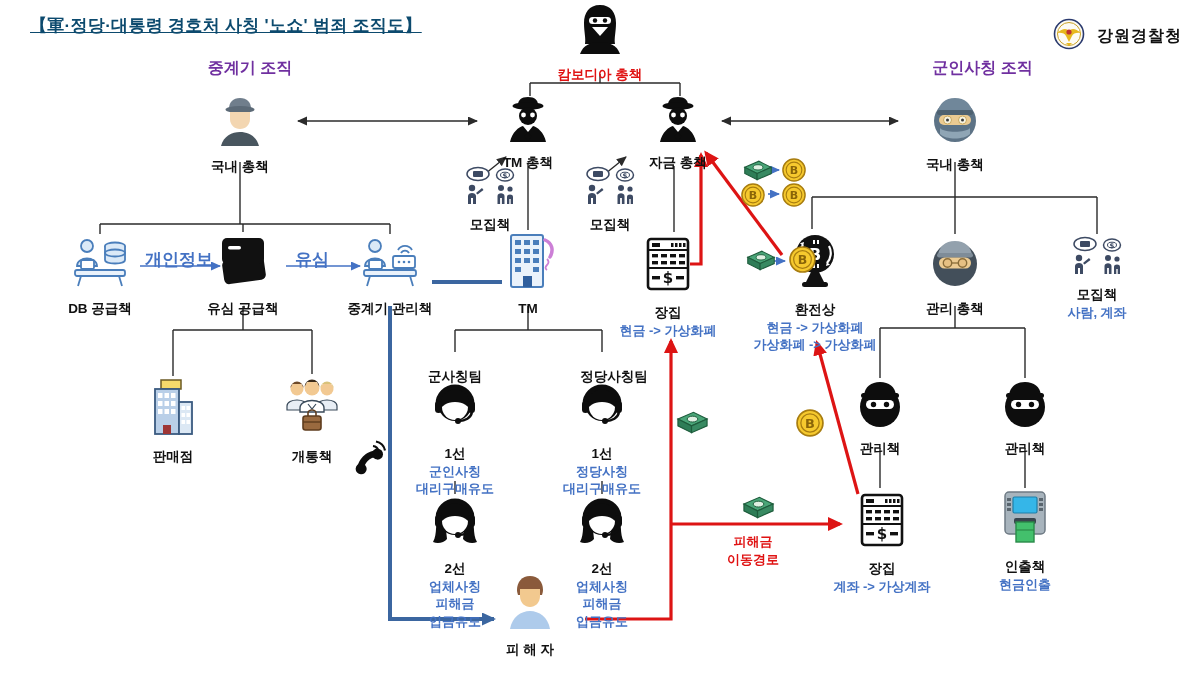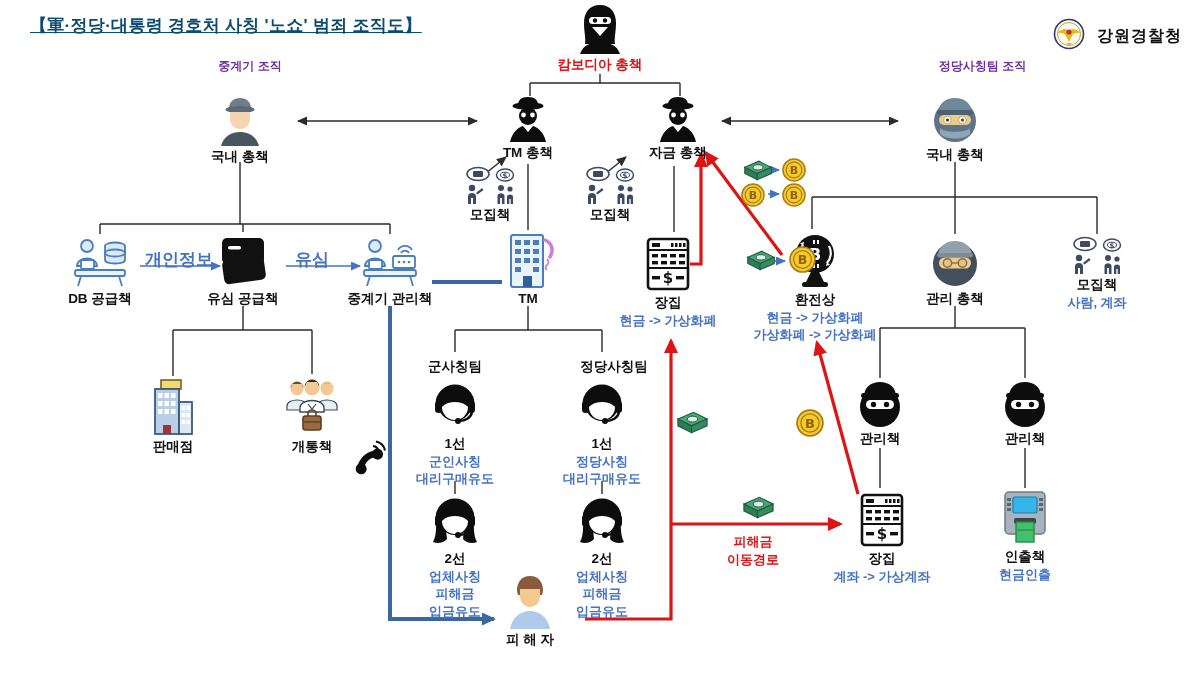--- a/index.html
+++ b/index.html
@@ -1,27 +1,27 @@
 <!DOCTYPE html>
 <html><head>
 <meta charset="utf-8">
 <style>
   *{margin:0;padding:0;box-sizing:border-box}
   html,body{width:1200px;height:675px}
   body{position:relative;background:#fff;font-family:"Liberation Sans","DejaVu Sans",sans-serif;overflow:hidden}
   .wires{position:absolute;left:0;top:0;z-index:1;pointer-events:none}
   .node{position:absolute;display:flex;flex-direction:column;align-items:center;z-index:2}
   .node .icon{display:flex;align-items:center;justify-content:center}
-  .nlabel{font-size:13.5px;font-weight:bold;color:#111;white-space:nowrap;line-height:1.3;margin-top:2px;text-align:center}
+  .nlabel{font-size:13.5px;font-weight:bold;color:#111;white-space:nowrap;line-height:1.3;margin-top:12px;text-align:center}
   .nlabel.red{color:#e01212}
   .desc{font-size:13px;font-weight:bold;color:#4472c4;white-space:nowrap;line-height:1.35;text-align:center}
   .float{position:absolute;z-index:3}
   .edge-label{position:absolute;z-index:3;font-size:17px;font-weight:bold;color:#4472c4;text-align:left;white-space:nowrap}
   .title{position:absolute;left:30px;top:14px;font-size:17px;font-weight:bold;color:#0c4a6e;text-decoration:underline;z-index:4;letter-spacing:.3px}
-  .section{position:absolute;font-size:12px;font-weight:bold;color:#7030a0;z-index:4;text-align:center}
+  .section{position:absolute;font-size:16px;font-weight:bold;color:#7030a0;z-index:4;text-align:center}
   .agency{position:absolute;right:18px;top:18px;display:flex;align-items:center;gap:12px;z-index:4}
   .agency .aname{font-size:16px;font-weight:bold;color:#111;letter-spacing:1px}
   .route-label{position:absolute;left:710px;top:533px;width:86px;text-align:center;z-index:3;font-size:13px;font-weight:bold;color:#e01212;line-height:1.35}
 </style>
 </head>
 <body>
 
 <svg class="wires" width="1200" height="675" viewBox="0 0 1200 675">
   <defs>
     <marker id="mk-black" markerWidth="12" markerHeight="11" refX="9" refY="4.5" orient="auto-start-reverse" markerUnits="userSpaceOnUse">
@@ -71,21 +71,21 @@
     <path d="M585 619 H671 V341" marker-end="url(#mk-red)"></path>
     <path d="M671 524 H840" marker-end="url(#mk-red)"></path>
     <path d="M858 494 L817 343" marker-end="url(#mk-red)"></path>
     <path d="M782 255 L706 153" marker-end="url(#mk-red)"></path>
     <path d="M690 264 H701 V155" marker-end="url(#mk-red)"></path>
   </g>
 </svg>
 
 <div class="title">【軍·정당·대통령 경호처 사칭 '노쇼' 범죄 조직도】</div>
 <div class="section" style="left:180px;top:58px;width:140px">중계기 조직</div>
-<div class="section" style="left:900px;top:58px;width:165px">정당사칭팀 조직</div>
+<div class="section" style="left:900px;top:58px;width:165px">군인사칭 조직</div>
 
 <div class="agency">
   <span class="icon">
     <svg width="32" height="32" viewBox="0 0 32 32">
         <circle cx="16" cy="16" r="14.5" fill="#fdfbf4" stroke="#2a3a6e" stroke-width="1.6"></circle>
         <circle cx="16" cy="16" r="11.5" fill="none" stroke="#c9a227" stroke-width="1"></circle>
         <path d="M4 15 q8 -7 12 -2 q4 -5 12 2 q-7 -1 -9 3 l-3 6 l-3 -6 q-2 -4 -9 -3 z" fill="#e7b81f"></path>
         <circle cx="16" cy="14" r="2.6" fill="#c03232"></circle>
         <path d="M13 25 h6 l-3 3 z" fill="#e7b81f"></path>
       </svg>

